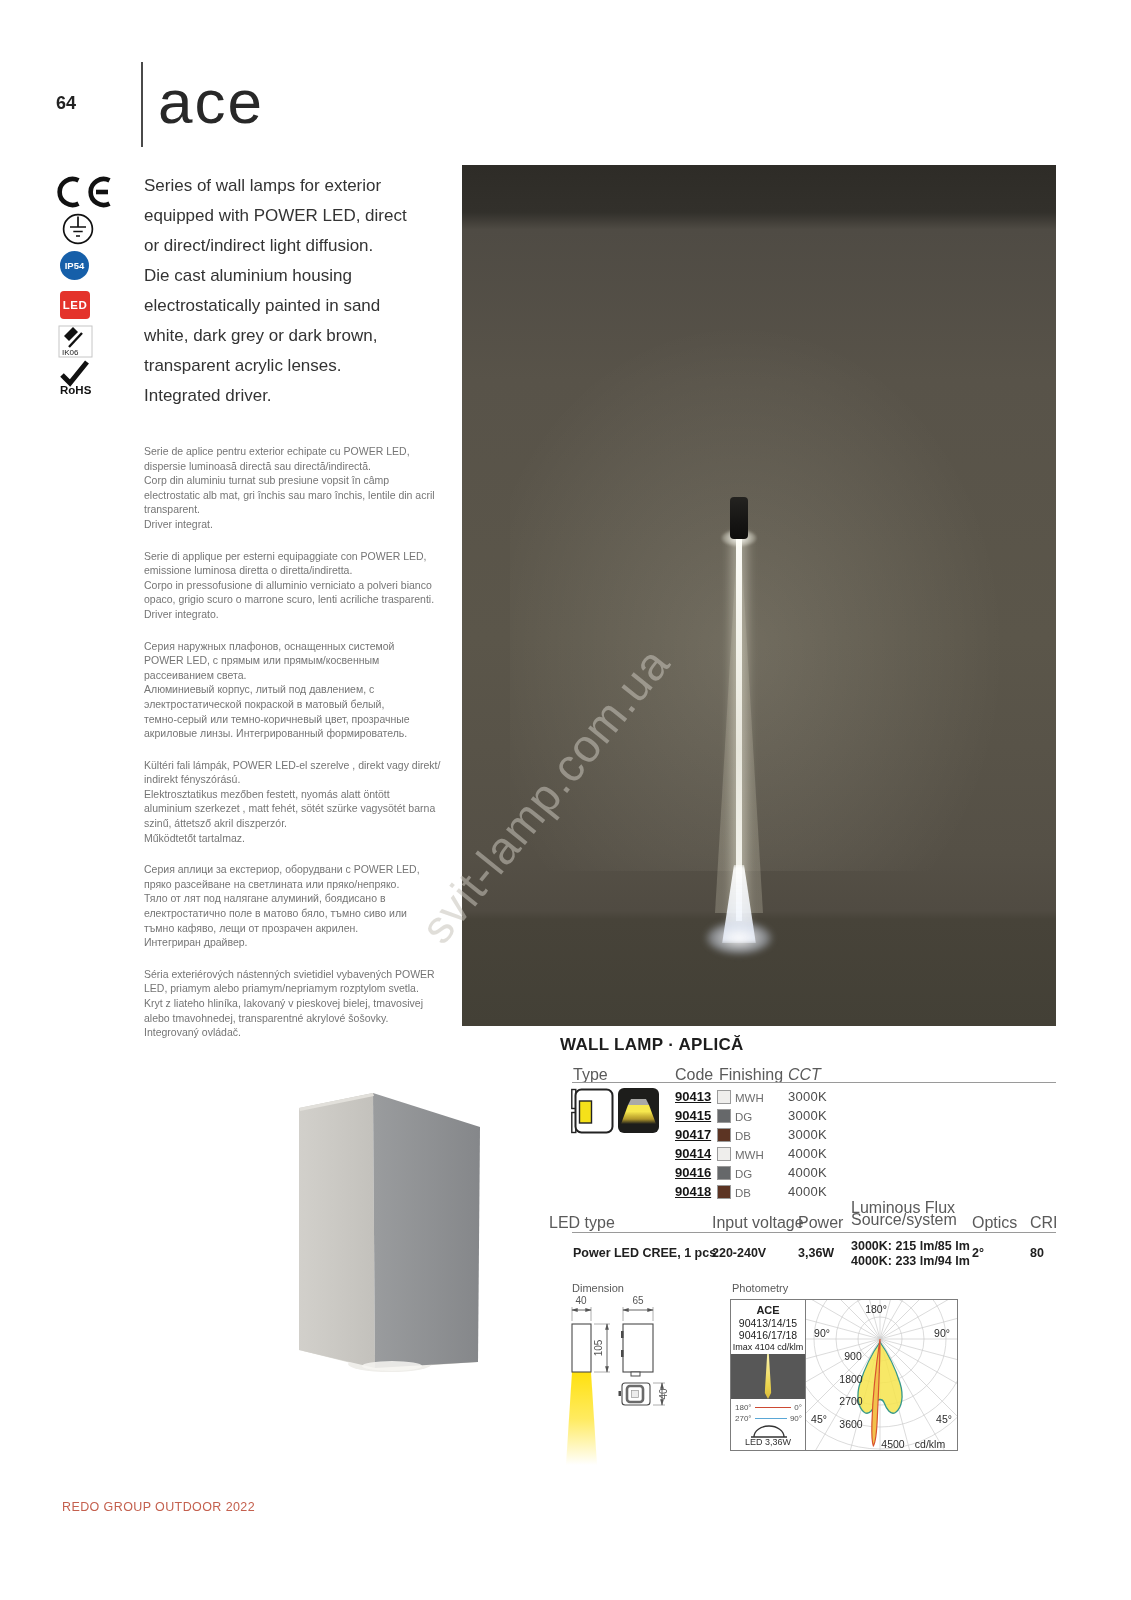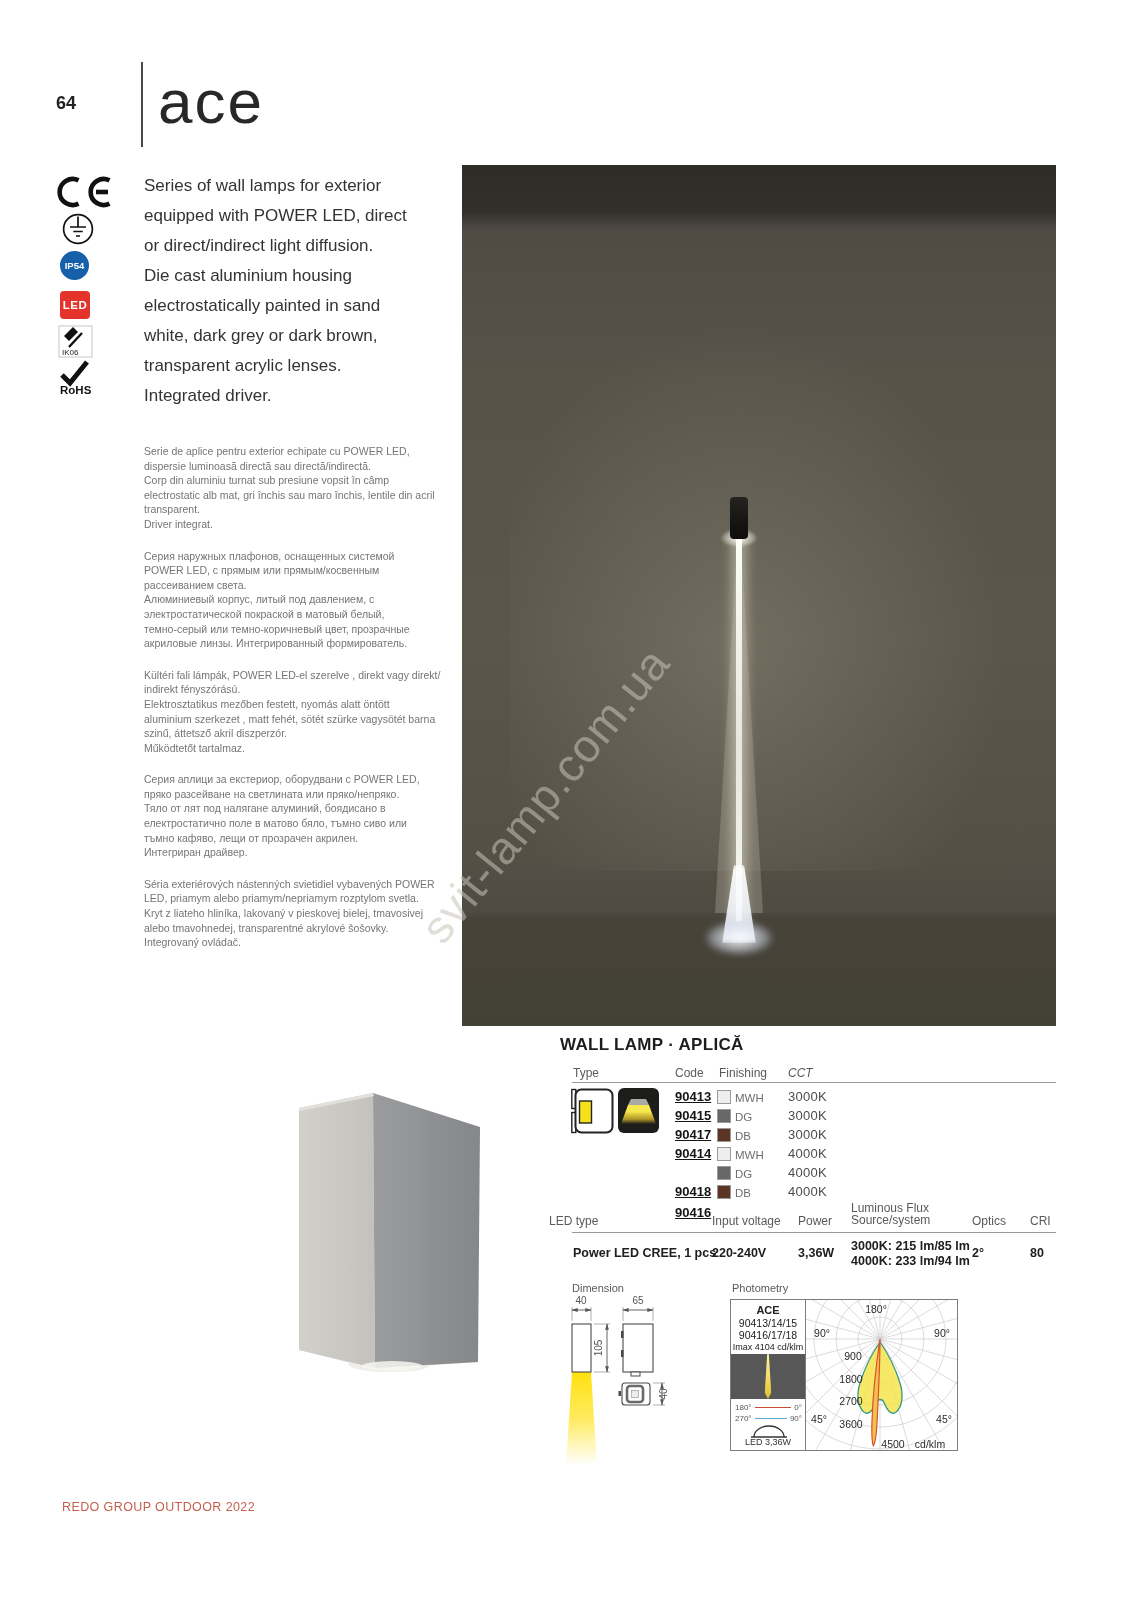--- a/index.html
+++ b/index.html
@@ -39,21 +39,21 @@
      background:linear-gradient(180deg,rgba(255,255,252,0.92),rgba(235,242,255,0.85));
      clip-path:polygon(41% 0,59% 0,80% 100%,20% 100%);filter:blur(2px);}
   .floor-pool{position:absolute;left:243px;top:756px;width:68px;height:34px;border-radius:50%;
      background:radial-gradient(ellipse,rgba(255,255,255,0.95) 0%,rgba(215,225,245,0.45) 55%,rgba(215,225,245,0) 75%);filter:blur(3px);}
 
   .watermark{left:545px;top:795px;transform:translate(-50%,-50%) rotate(-51deg);
      font-size:46px;color:rgba(198,194,186,0.55);letter-spacing:1px;white-space:nowrap;z-index:6;}
 
   .section-title{left:560px;top:1035px;font-size:17px;font-weight:bold;color:#1d1d1d;letter-spacing:0.3px;}
 
-  .th{position:absolute;font-size:12px;color:#5a5a5a;}
+  .th{position:absolute;font-size:16px;color:#5a5a5a;}
   .rule{position:absolute;left:572px;width:484px;height:1px;background:#9a9a9a;}
   .code{position:absolute;left:675px;font-size:13px;font-weight:bold;color:#151515;text-decoration:underline;}
   .swatch{position:absolute;left:717px;width:12px;height:12px;border:1px solid #9a9a9a;}
   .finish{position:absolute;left:735px;font-size:11.5px;color:#6e6e6e;}
   .cct{position:absolute;left:788px;font-size:13px;color:#4c4c4c;letter-spacing:0.3px;}
 
   .spec-val{position:absolute;font-size:12.5px;font-weight:bold;color:#202020;}
   .flux{white-space:pre-line;line-height:15px;}
   .lfhead{white-space:pre-line;line-height:12px;}
 
@@ -121,20 +121,25 @@
 transparent acrylic lenses.
 Integrated driver.</div>
 
   <div class="abs ml">
     <p>Serie de aplice pentru exterior echipate cu POWER LED,
 dispersie luminoasă directă sau directă/indirectă.
 Corp din aluminiu turnat sub presiune vopsit în câmp
 electrostatic alb mat, gri închis sau maro închis, lentile din acril
 transparent.
 Driver integrat.</p>
+    <p>Serie di applique per esterni equipaggiate con POWER LED,
+emissione luminosa diretta o diretta/indiretta.
+Corpo in pressofusione di alluminio verniciato a polveri bianco
+opaco, grigio scuro o marrone scuro, lenti acriliche trasparenti.
+Driver integrato.</p>
     <p>Серия наружных плафонов, оснащенных системой
 POWER LED, с прямым или прямым/косвенным
 рассеиванием света.
 Алюминиевый корпус, литый под давлением, с
 электростатической покраской в матовый белый,
 темно-серый или темно-коричневый цвет, прозрачные
 акриловые линзы. Интегрированный формирователь.</p>
     <p>Kültéri fali lámpák, POWER LED-el szerelve , direkt vagy direkt/
 indirekt fényszórású.
 Elektrosztatikus mezőben festett, nyomás alatt öntött
@@ -230,21 +235,21 @@
     <div class="finish" style="top:1130px;">DB</div>
     <div class="cct" style="top:1127px;">3000K</div>
   </div>
   <div>
     <div class="code" style="top:1146px;">90414</div>
     <div class="swatch" style="top: 1147px; background: rgb(239, 238, 236);"></div>
     <div class="finish" style="top:1149px;">MWH</div>
     <div class="cct" style="top:1146px;">4000K</div>
   </div>
   <div>
-    <div class="code" style="top:1165px;margin-top:40px;">90416</div>
+    <div class="code" style="top:1165px;">90416</div>
     <div class="swatch" style="top: 1166px; background: rgb(102, 104, 106);"></div>
     <div class="finish" style="top:1168px;">DG</div>
     <div class="cct" style="top:1165px;">4000K</div>
   </div>
   <div>
     <div class="code" style="top:1184px;">90418</div>
     <div class="swatch" style="top: 1185px; background: rgb(92, 52, 35);"></div>
     <div class="finish" style="top:1187px;">DB</div>
     <div class="cct" style="top:1184px;">4000K</div>
   </div>

